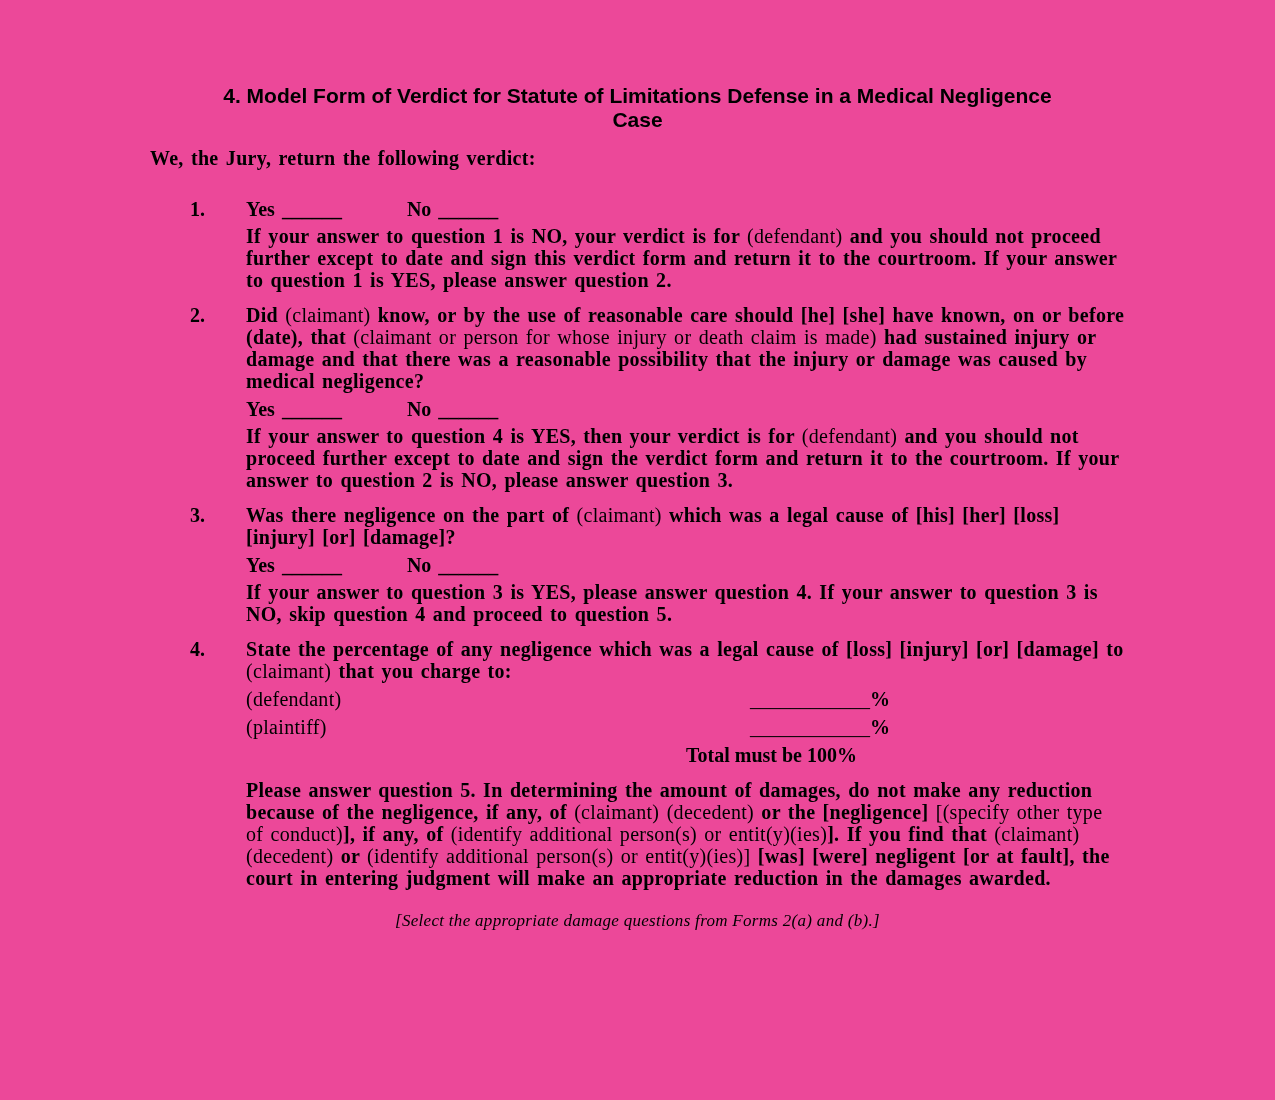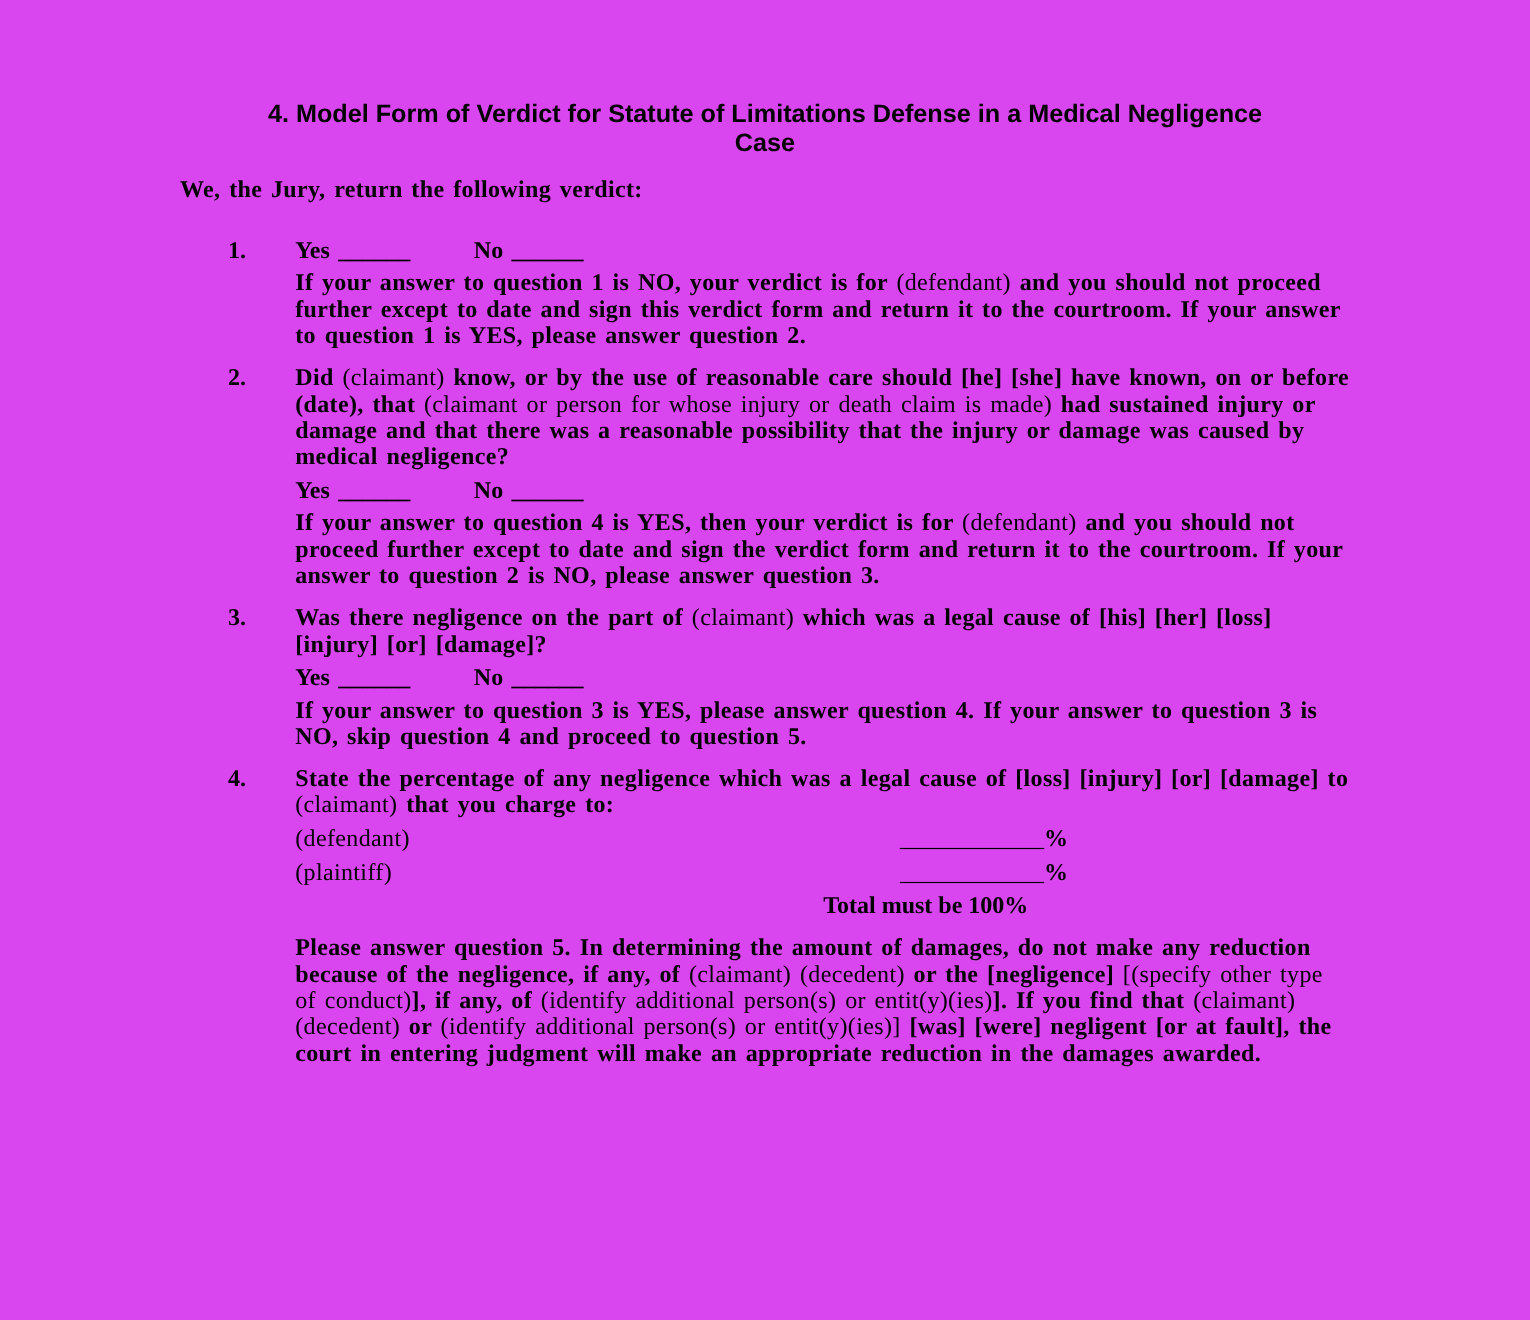--- a/index.html
+++ b/index.html
@@ -5,21 +5,21 @@
   * { margin:0; padding:0; box-sizing:border-box; }
   html, body { background:#ffffff; }
   body {
     width:1275px; height:1100px;
     font-family:"Liberation Serif", serif;
     color:#000;
   }
   .page {
     position:relative;
     width:1275px; height:1100px;
-    background:#d946ef;
+    background:#ec4899;
     padding:84px 150px 0 150px;
     overflow:hidden;
   }
   .title {
     font-family:"Liberation Sans", sans-serif;
     font-weight:700;
     font-size:21px;
     line-height:24px;
     text-align:center;
     max-width:880px;
@@ -49,21 +49,21 @@
   }
   .qtext { margin:0 0 6px 0; }
   .instr { margin:0 0 13px 0; }
   .run-bold { font-weight:700; }
   .run-regular { font-weight:400; }
   .yesno {
     font-size:20px; font-weight:700; line-height:22px;
     margin:0 0 5px 0;
   }
   .blank { letter-spacing:0; word-spacing:0; margin-left:7px; }
-  .no-label { margin-left:48px; }
+  .no-label { margin-left:60px; }
   .pct-row { display:flex; font-size:20px; line-height:22px; margin:0 0 6px 0; }
   .pct-label { flex:0 0 504px; font-weight:400; letter-spacing:0.3px; }
   .pct-blank { font-weight:400; letter-spacing:0; }
   .pct-sign { font-weight:700; }
   .total-note {
     font-size:20px; font-weight:700; line-height:22px;
     margin:2px 0 13px 440px;
   }
   .footnote {
     font-size:17px; font-style:italic;
@@ -133,14 +133,15 @@
         <span class="pct-blank">____________</span>
         <span class="pct-sign">%</span>
       </div>
 
       <div class="total-note">Total must be 100%</div>
 
       <p class="instr"><span class="run-bold">Please answer question 5. In determining the amount of damages, do not make any reduction because of the negligence, if any, of </span><span class="run-regular">(claimant) (decedent) </span><span class="run-bold">or the [negligence] </span><span class="run-regular">[(specify other type of conduct)</span><span class="run-bold">], if any, of </span><span class="run-regular">(identify additional person(s) or entit(y)(ies)</span><span class="run-bold">]. If you find that </span><span class="run-regular">(claimant) (decedent) </span><span class="run-bold">or </span><span class="run-regular">(identify additional person(s) or entit(y)(ies)] </span><span class="run-bold">[was] [were] negligent [or at fault], the court in entering judgment will make an appropriate reduction in the damages awarded.</span></p>
     </div>
   </div>
 
+  <div class="footnote">[Select the appropriate damage questions from Forms 2(a) and (b).]</div>
 
 </div>
 
 </body></html>

